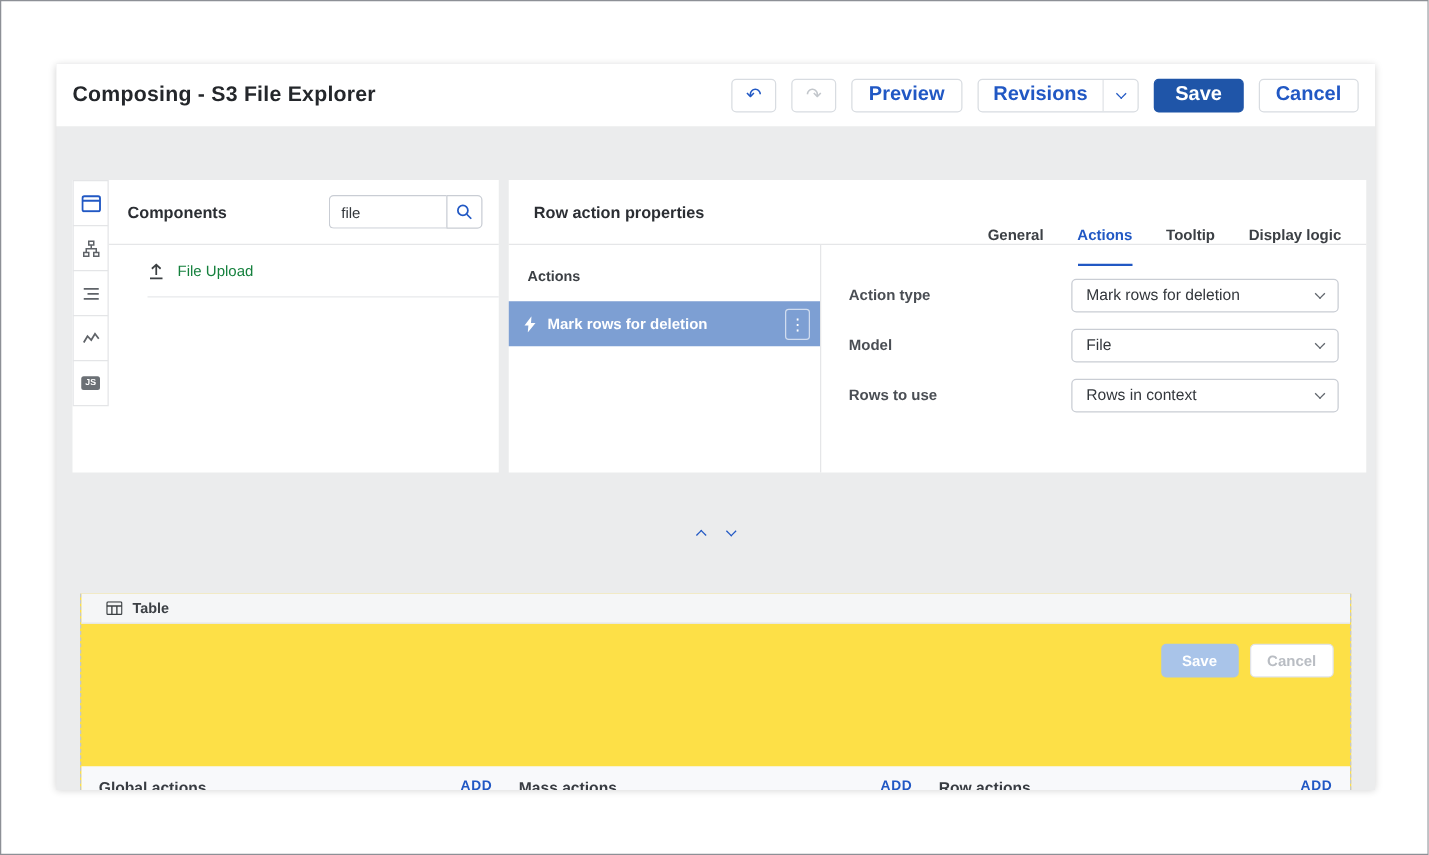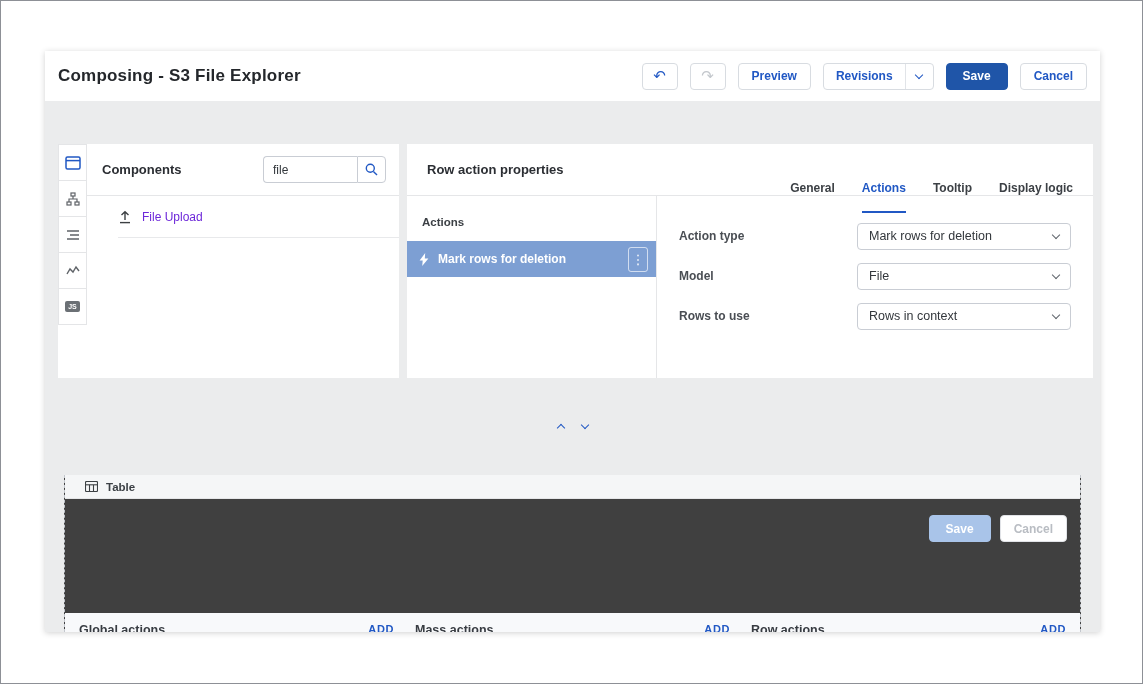--- a/index.html
+++ b/index.html
@@ -13,21 +13,21 @@
               background:#ebeced; box-shadow:0 1px 6px rgba(0,0,0,.18);
               display:flex; flex-direction:column; overflow:hidden;gap:39px; }
 
   
   .topbar { height:50px; background:#fff; display:flex; align-items:center;
             padding:0 13px; flex:0 0 auto; }
   .topbar-title { font-size:17px; font-weight:bold; color:#24272b; letter-spacing:.2px; }
   .topbar-actions { margin-left:auto; display:flex; align-items:center; gap:12px; }
   .btn { display:flex; align-items:center; justify-content:center; height:27px;
          background:#fff; border:1px solid #d8dce1; border-radius:4px;
-         font-size:12px; font-weight:bold; color:#2158c4; cursor:pointer; white-space:nowrap; }
+         font-size:16px; font-weight:bold; color:#2158c4; cursor:pointer; white-space:nowrap; }
   .icon-btn { width:36px; font-size:15px; font-weight:normal; }
   .icon-btn.disabled { color:#c3c7cc; }
   .btn-pad { padding:0 13px; }
   .btn-group { padding:0; overflow:hidden; }
   .rev-label { padding:0 12px; display:flex; align-items:center; height:100%; }
   .rev-sep { width:1px; height:100%; background:#e1e4e8; }
   .rev-chev { width:27px; height:100%; display:flex; align-items:center; justify-content:center; }
   .btn-save { background:#1f55a8; border-color:#1f55a8; color:#fff; padding:0 16px; }
 
   .chev { display:inline-block; width:6px; height:6px;
@@ -51,21 +51,21 @@
                        padding:0 13px 0 15px; border-bottom:1px solid #e5e6e8; }
   .panel-title { font-size:13px; font-weight:bold; color:#2b2e33; }
   .search-group { margin-left:auto; display:flex; }
   .search-input { width:94px; height:27px; border:1px solid #c9cdd4; border-right:none;
                   border-radius:4px 0 0 4px; padding:0 9px; font-size:12px; color:#33373c;
                   font-family:"Liberation Sans", sans-serif; outline:none; }
   .search-btn { width:29px; height:27px; border:1px solid #c9cdd4; border-radius:0 4px 4px 0;
                 background:#fff; display:flex; align-items:center; justify-content:center; cursor:pointer; }
   .comp-item { height:41px; display:flex; align-items:center; gap:10px;
                padding:0 14px 0 31px; cursor:pointer; }
-  .comp-item-label { font-size:12px; color:#6d28d9; }
+  .comp-item-label { font-size:12px; color:#15803d; }
   .comp-divider { height:1px; background:#e8e9eb; margin-left:31px; }
 
   .props-panel { flex:1; background:#fff; display:flex; flex-direction:column; min-width:0; }
   .props-header { height:52px; display:flex; align-items:center; padding:0 20px;
                   border-bottom:1px solid #e5e6e8; flex:0 0 auto; }
   .tabs { margin-left:auto; display:flex; gap:27px; height:100%;margin-top:36px; }
   .tab { display:flex; align-items:center; height:100%; font-size:12px; font-weight:bold;
          color:#3c4045; cursor:pointer; }
   .tab.active { color:#2158c4; box-shadow:inset 0 -2px 0 #2158c4; }
 
@@ -87,21 +87,21 @@
   .select-value { flex:1; font-size:12.5px; color:#33373c; white-space:nowrap; overflow:hidden; }
   .select .chev { color:#5f646b; }
 
   
   .collapse-strip { height:19px; display:flex; align-items:center; justify-content:center;
                     gap:18px; flex:0 0 auto; }
   .collapse-btn { color:#2158c4; cursor:pointer; display:flex; align-items:center; }
 
   
   .canvas { flex:1; padding:0 19px; min-height:0; }
-  .canvas-inner { background:#404040; height:100%; border-left:1px dashed #c3c7cd;
+  .canvas-inner { background:#fde047; height:100%; border-left:1px dashed #c3c7cd;
                   border-right:1px dashed #c3c7cd; display:flex; flex-direction:column; overflow:hidden; }
   .table-bar { height:24px; background:#f5f6f7; border-bottom:1px solid #e5e6e8;
                display:flex; align-items:center; gap:8px; padding:0 20px; flex:0 0 auto; }
   .table-label { font-size:11.5px; font-weight:bold; color:#3c4045; }
   .canvas-white { height:114px; position:relative; flex:0 0 auto; }
   .canvas-btns { position:absolute; top:16px; right:13px; display:flex; gap:9px; }
   .btn-save-dis { background:#a9c4e9; border:1px solid #a9c4e9; color:#fff; height:27px;
                   padding:0 16px; border-radius:4px; font-size:12px; font-weight:bold;
                   display:flex; align-items:center; cursor:pointer; }
   .btn-cancel-dis { background:#fff; border:1px solid #e1e3e7; color:#b9bdc3; height:27px;

